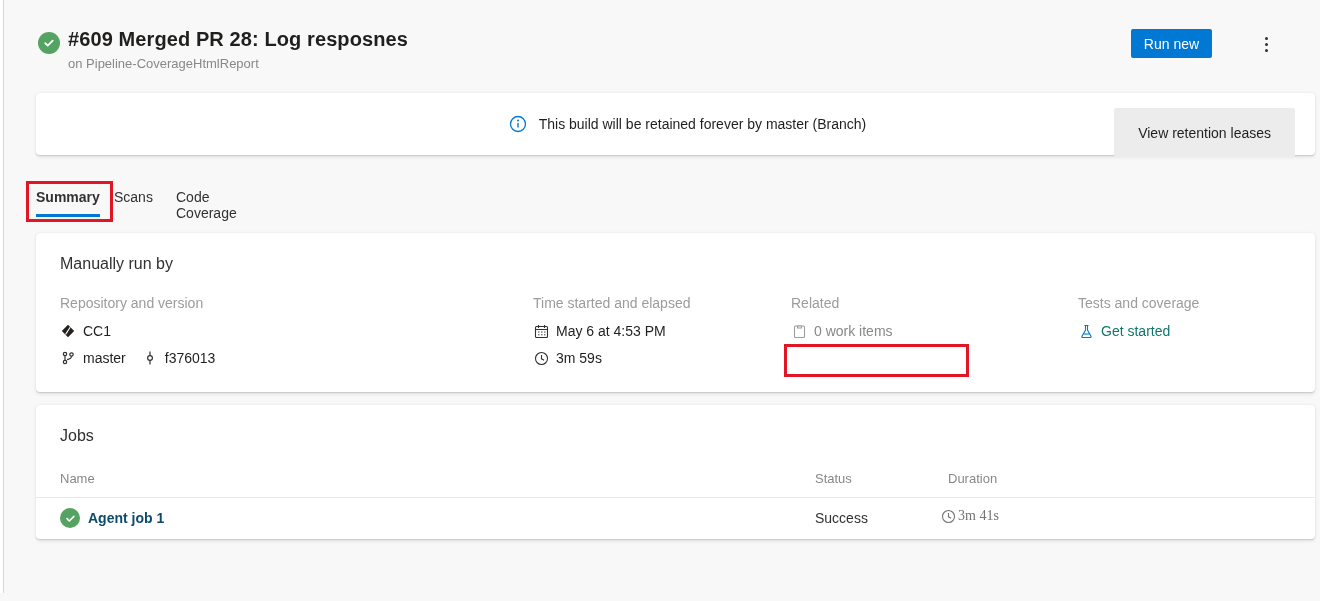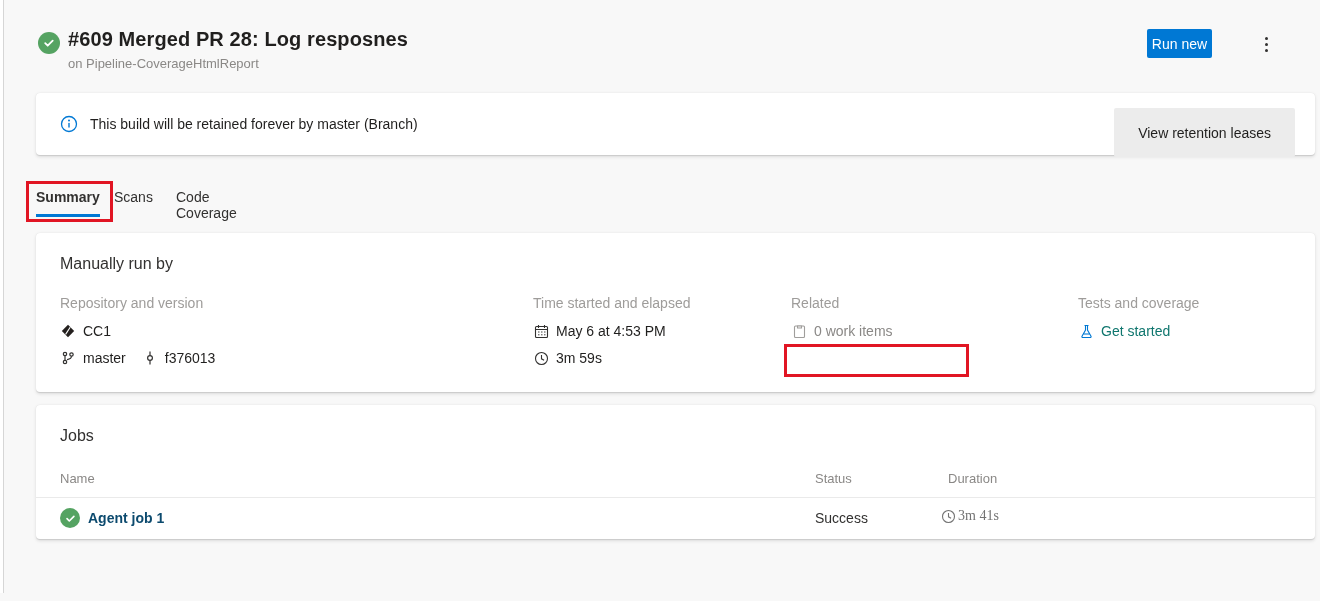--- a/index.html
+++ b/index.html
@@ -24,38 +24,38 @@
   }
   .page-title {
     position: absolute; left: 32px; top: 0px;
     font-size: 20px; font-weight: 700; color: #201f1e; letter-spacing: 0.1px;
   }
   .page-subtitle {
     position: absolute; left: 32px; top: 28px;
     font-size: 13px; color: #8a8886;
   }
   .run-new-btn {
-    position: absolute; right: 84px; top: 1px; width: 65px; height: 29px;
+    position: absolute; right: 84px; top: 1px; width: 81px; height: 29px;
     background: #0078d4; color: #ffffff; border: none; border-radius: 2px;
     font-size: 14px; font-family: inherit; cursor: pointer;
   }
   .kebab {
     position: absolute; right: 20px; top: 6px; width: 20px; height: 20px;
     display: flex; flex-direction: column; align-items: center; justify-content: center; gap: 3px;
     cursor: pointer;
   }
   .kebab i { width: 3px; height: 3px; background: #323130; border-radius: 50%; display:block; }
   
   .card {
     position: absolute; left: 36px; width: 1279px; background: #ffffff;
     border-radius: 4px;
     box-shadow: 0 0.3px 0.9px rgba(0,0,0,0.10), 0 1.6px 3.6px rgba(0,0,0,0.11);
   }
   .banner-card { top: 93px; height: 62px; }
-  .banner-inner { position: absolute; inset: 0; display: flex; align-items: center; }
+  .banner-inner { position: absolute; inset: 0; display: flex; align-items: center; justify-content: center; }
   .info-icon { margin-left: 24px; flex: 0 0 auto; display: flex; }
   .banner-text { margin-left: 12px; font-size: 14px; color: #201f1e; }
   .retention-btn {
     position: absolute; right: 20px; top: 15px; height: 49px; padding: 0 24px;
     background: #ececec; color: #201f1e; border: none; border-radius: 2px;
     font-size: 14px; font-family: inherit; cursor: pointer;
   }
   
   .tabs { position: absolute; left: 36px; top: 189px; height: 30px; display: flex; }
   .tab { font-size: 14px; color: #323130; cursor: pointer; position: relative; }

